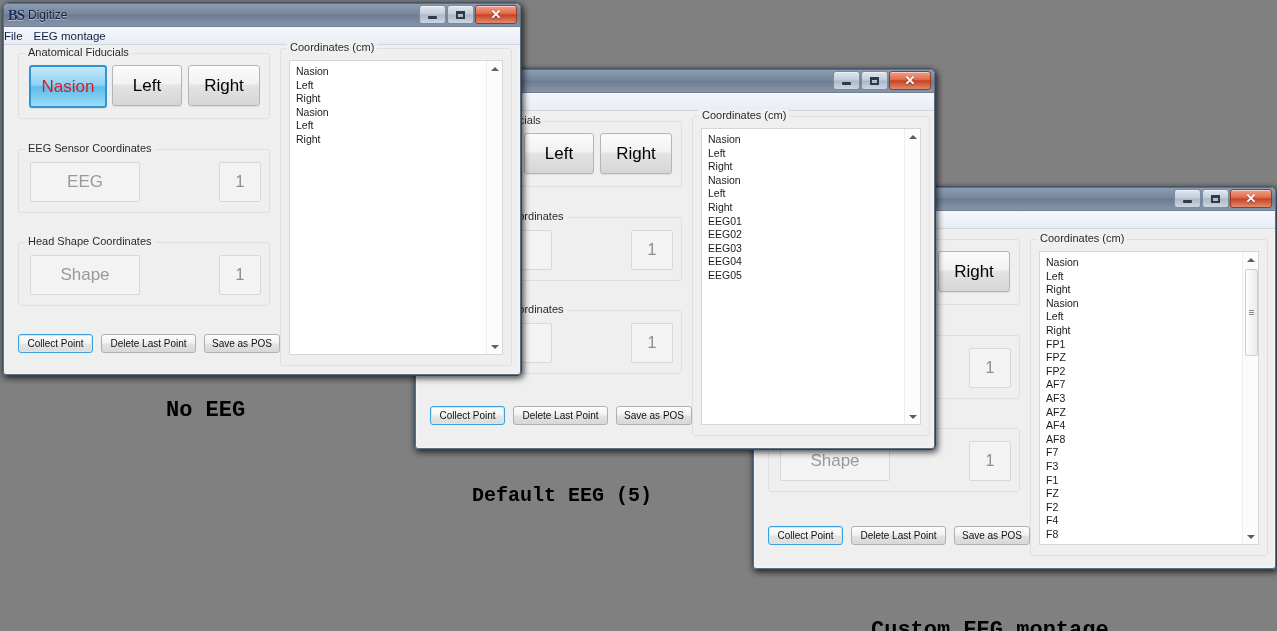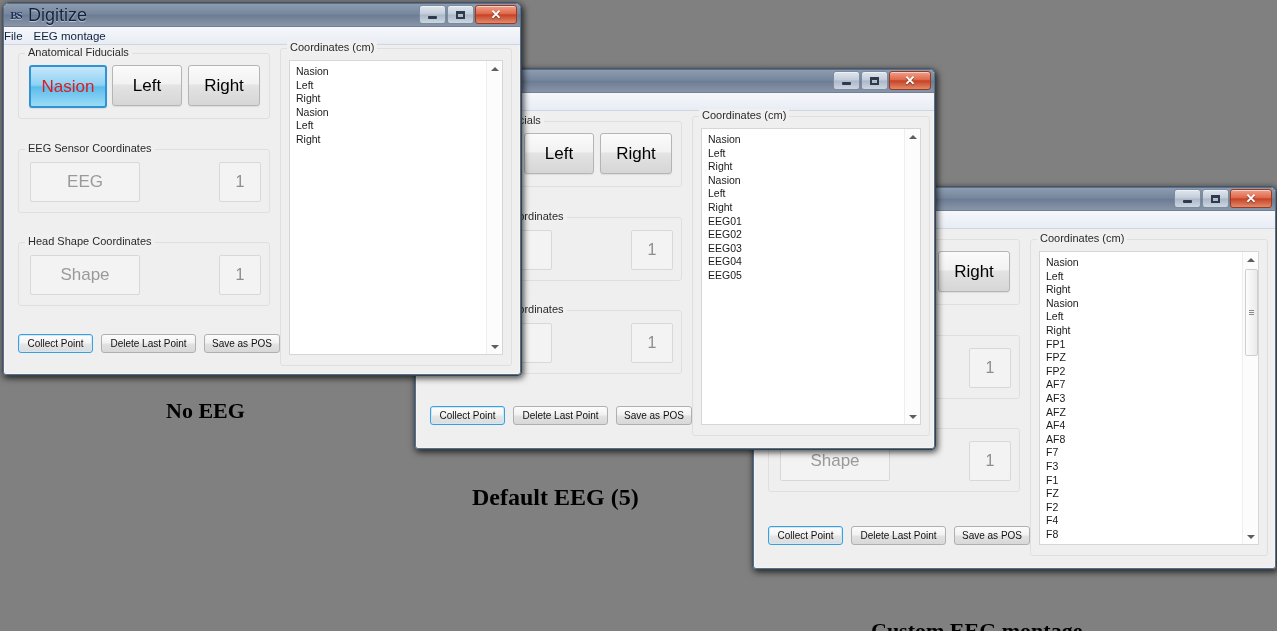--- a/index.html
+++ b/index.html
@@ -33,27 +33,27 @@
     height:22px;
     background:linear-gradient(180deg,#8d9cb0 0%,#76869c 45%,#6c7d94 52%,#8995a8 100%);
     border-bottom:1px solid #6f7f95;
     display:flex;align-items:center;
     position:relative;
     border-radius:3px 3px 0 0;
   }
   .title-ico{
     width:14px;height:14px;margin-left:5px;margin-right:5px;
     display:flex;align-items:center;justify-content:center;
-    font-size:11px;font-weight:bold;color:#1b2d5c;
+    font-size:15px;font-weight:bold;color:#1b2d5c;
     font-family:"Liberation Serif",serif;
     letter-spacing:-1px;
     text-shadow:0 1px 0 rgba(255,255,255,.5);
   }
   .title-text{
-    font-size:18px;color:#12233f;
+    font-size:12px;color:#12233f;
     text-shadow:0 1px 1px rgba(255,255,255,.55);
     white-space:nowrap;
   }
   .wbtns{position:absolute;right:3px;top:1px;display:flex;gap:1px;}
   .wbtn{
     width:25px;height:17px;
     border:1px solid #7c8ca0;
     border-radius:3px;
     background:linear-gradient(180deg,#dfe6ee 0%,#c2ccd9 48%,#aab7c8 52%,#cdd6e1 100%);
     display:flex;align-items:center;justify-content:center;
@@ -166,21 +166,21 @@
     position:absolute;left:2px;width:11px;
     background:linear-gradient(90deg,#fdfdfd,#eaeaea);
     border:1px solid #cfcfcf;border-radius:2px;
     display:flex;align-items:center;justify-content:center;
   }
   .vs-grip{width:5px;height:5px;
     background:repeating-linear-gradient(180deg,#8a8a8a 0 1px,transparent 1px 2px);}
   
   .caption{
     position:absolute;
-    font-family:Liberation Serif, serif;
+    font-family:Liberation Mono, monospace;
     font-weight:bold;
     color:#000;
     white-space:nowrap;
   }
 </style>
 </head>
 <body>
 
 <div class="win-outer" id="w3-outer" style="left:752px;top:186px;width:525px;height:384px;">
   <div class="win" style="left:0;top:0;right:0;bottom:0;position:absolute;">
@@ -466,14 +466,14 @@
           <div class="vs-arrow down">
               <span class="tri down"></span>
             </div>
         </div>
       </div>
     </div>
   </div>
 </div>
 
 <div class="caption" style="left:166px;top:398px;font-size:22px;">No EEG</div>
-<div class="caption" style="left:472px;top:484px;font-size:24px;">Default EEG (5)</div>
+<div class="caption" style="left:472px;top:484px;font-size:20px;">Default EEG (5)</div>
 <div class="caption" style="left:871px;top:618px;font-size:22px;">Custom EEG montage</div>
 
 </body></html>

